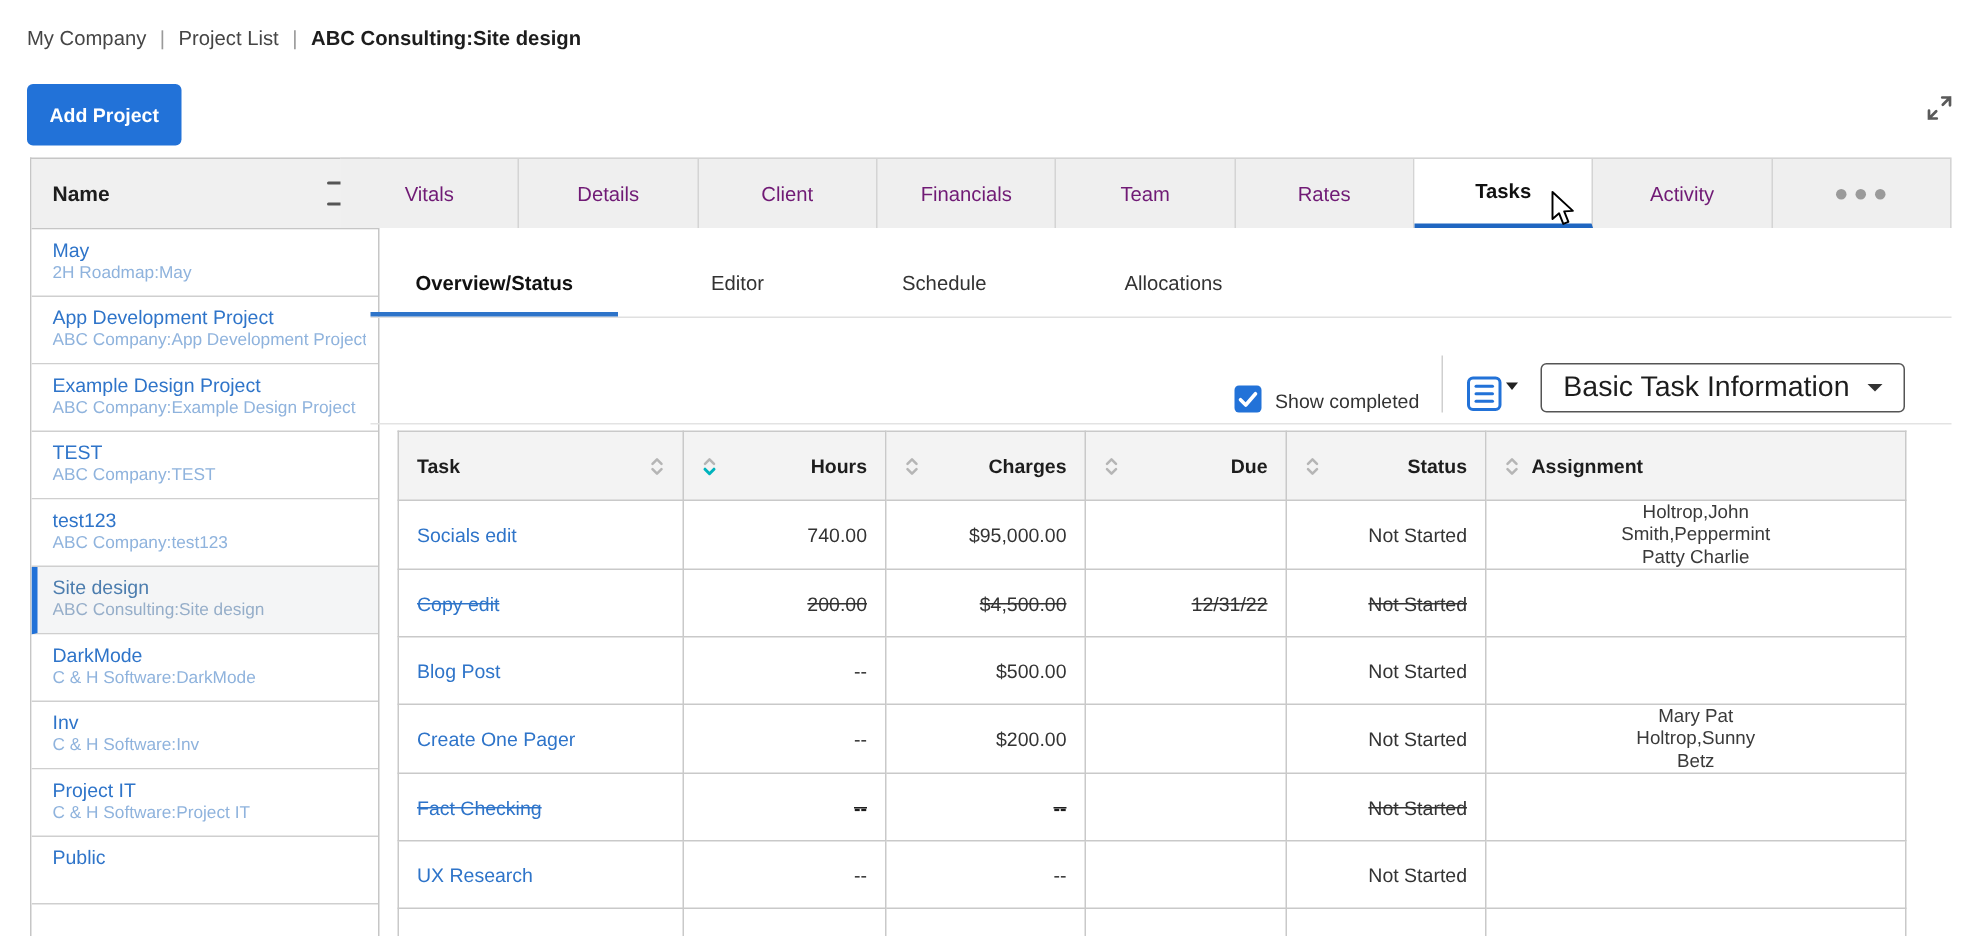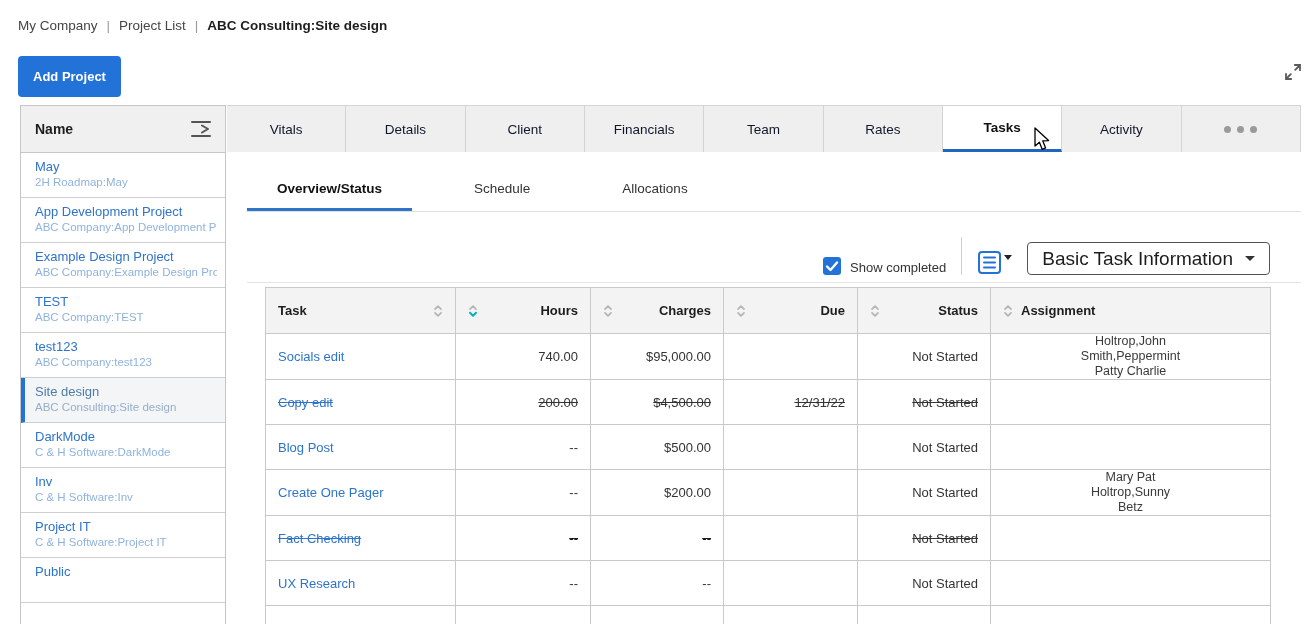--- a/index.html
+++ b/index.html
@@ -17,42 +17,42 @@
   .add-btn {
     position:absolute; left:18px; top:56px; height:41px; padding:16px 15px;
     background:#2272d8; color:#fff; font-weight:bold; font-size:13px;
     border:none; border-radius:4px; display:flex; align-items:center; cursor:pointer;
     font-family:"Liberation Sans", sans-serif;
   }
   
   .expand-icon { position:absolute; left:1283px; top:62px; width:20px; height:20px; cursor:pointer; }
   
   .sidebar {
-    position:absolute; left:20px; top:105px; width:206px; height:519px;
+    position:absolute; left:20px; top:105px; width:233px; height:519px;
     border:1px solid #c6c6c6; border-bottom:none; background:#fff; overflow:hidden;
   }
   .side-header {
     height:47px; background:#f0f0f0; border-bottom:1px solid #c6c6c6;
     display:flex; align-items:center; justify-content:space-between; padding:0 12px 0 14px;
   }
   .side-header .hname { font-weight:bold; font-size:14px; color:#1d1d1d; }
   .side-item { height:45px; border-bottom:1px solid #cfcfcf; padding:6px 8px 0 14px; cursor:pointer; background:#fff; }
   .side-item .title { font-size:13px; color:#2e74c9; white-space:nowrap; overflow:hidden; }
   .side-item .sub { font-size:11.5px; color:#8fb3dd; margin-top:2px; white-space:nowrap; overflow:hidden; }
   .side-item.selected { background:#f4f5f6; border-left:4px solid #2272d8; padding-left:10px; }
   .side-item.selected .title { color:#4c7dae; }
   .side-item.selected .sub { color:#96aec9; }
   
   .tabbar {
     position:absolute; left:227px; top:105px; width:1074px; height:47px;
     display:flex; background:#efefef; border-top:1px solid #d4d4d4;
   }
   .tab {
     flex:1; display:flex; align-items:center; justify-content:center;
-    border-right:1px solid #d4d4d4; font-size:13.5px; color:#0f172a; cursor:pointer;
+    border-right:1px solid #d4d4d4; font-size:13.5px; color:#701a75; cursor:pointer;
   }
   .tab.active { background:#fff; font-weight:bold; border-bottom:3px solid #1f66c1; color:#111; }
   .tab .dot { width:7px; height:7px; border-radius:50%; background:#9a9a9a; margin:0 3px; display:inline-block; }
   
   .subtabs {
     position:absolute; left:247px; top:168px; width:1054px; height:44px;
     display:flex; align-items:stretch; border-bottom:1px solid #e0e0e0;
   }
   .subtab {
     padding:13px 30px 0 30px; font-size:13.5px; color:#333; cursor:pointer;
@@ -178,20 +178,21 @@
     <div class="tab">Activity</div>
     <div class="tab">
       <span class="dot"></span>
       <span class="dot"></span>
       <span class="dot"></span>
     </div>
   </div>
 
 <div class="subtabs" id="subtab-bar">
     <div class="subtab active">Overview/Status</div>
+    <div class="subtab">Editor</div>
     <div class="subtab">Schedule</div>
     <div class="subtab">Allocations</div>
   </div>
 
 <div class="task-toolbar">
   <div class="checkbox">
     <svg width="18" height="18" viewBox="0 0 18 18">
       <polyline points="4,9.5 7.5,13 14,5.5" fill="none" stroke="#fff" stroke-width="2.4" stroke-linecap="round" stroke-linejoin="round"></polyline>
     </svg>
   </div>

